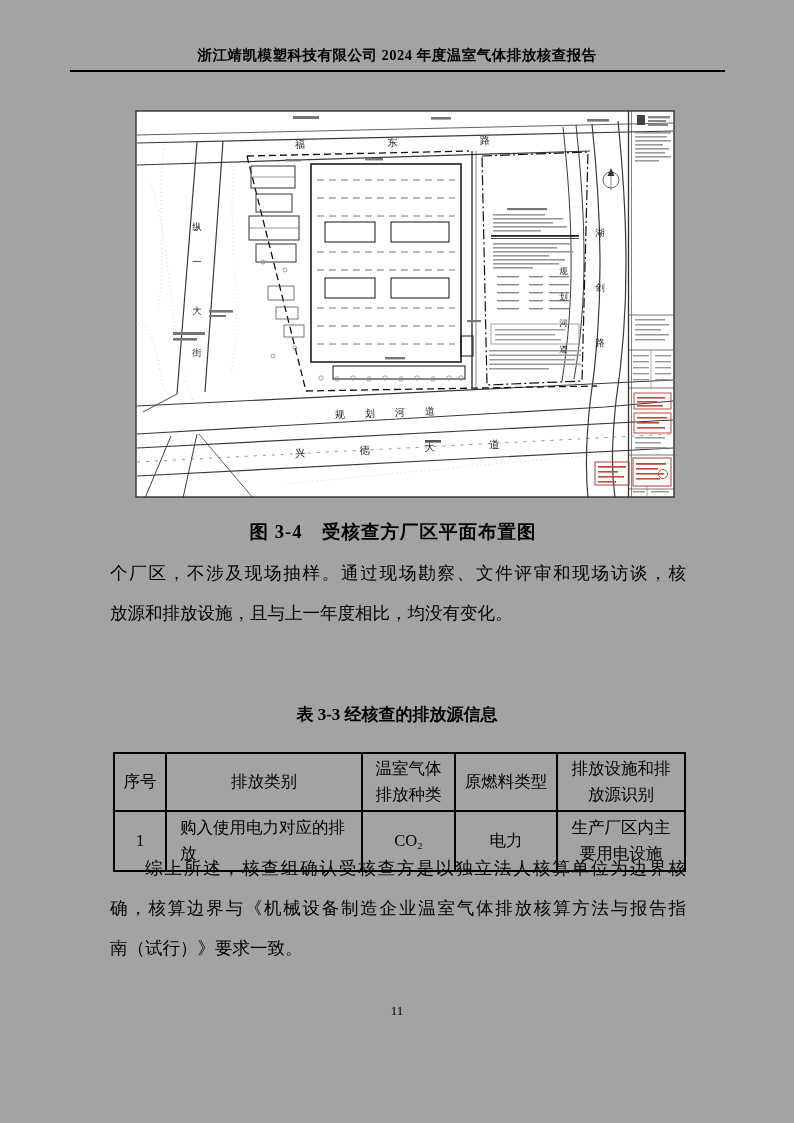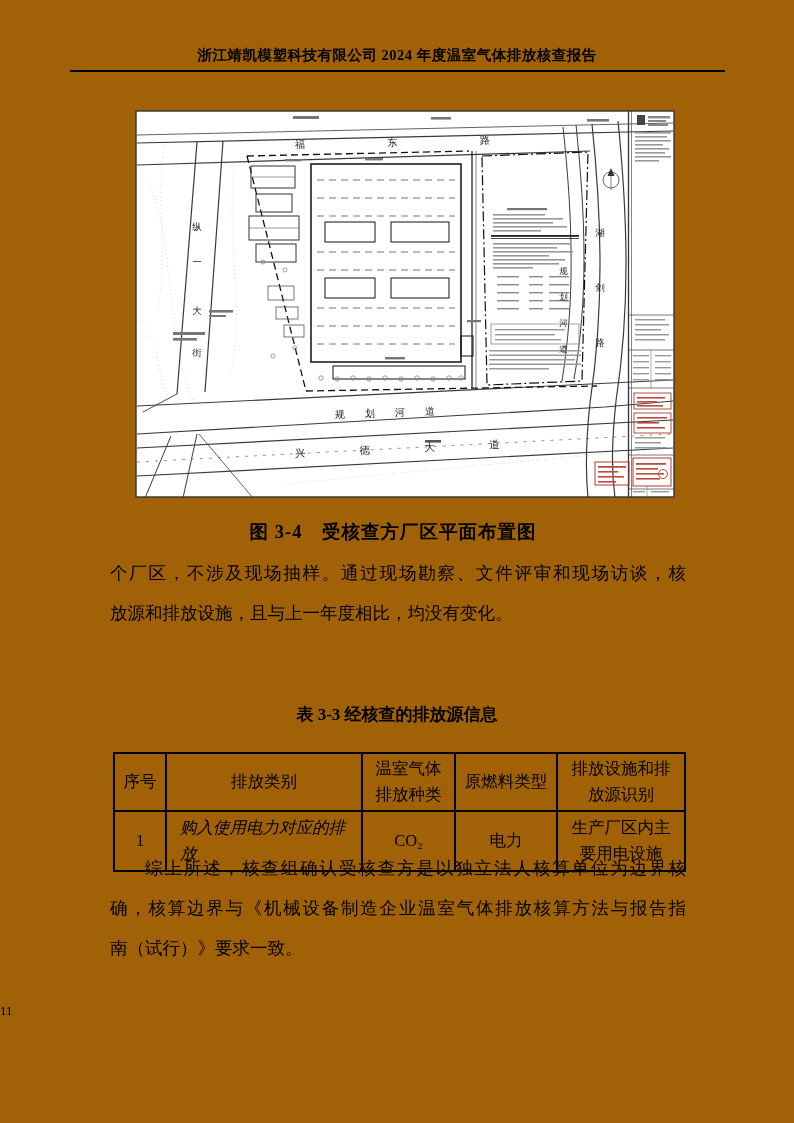--- a/index.html
+++ b/index.html
@@ -1,18 +1,18 @@
 <!DOCTYPE html>
 <html><head>
 <meta charset="utf-8">
 <style>
   html,body { margin:0; padding:0; background:#888; }
   .page {
     position:relative; width:794px; height:1123px; margin:0 auto;
-    background:#a16207; color:#000;
+    background:#a3a3a3; color:#000;
     font-family:"Liberation Serif","DejaVu Serif",serif;
     overflow:hidden;
   }
   .header-title {
     position:absolute; top:46px; left:0; right:0;
     text-align:center; font-size:14.5px; font-weight:bold; letter-spacing:.5px;
   }
   .header-rule {
     position:absolute; top:70px; left:70px; width:655px; height:0;
     border-top:2px solid #000;
@@ -41,23 +41,23 @@
   table.info-table {
     position:absolute; top:731px; left:113px; width:571px;
     border-collapse:collapse; table-layout:fixed; font-size:16.5px;margin-top:21px;
   }
   .info-table th, .info-table td {
     border:2px solid #000; text-align:center; vertical-align:middle;
     font-weight:normal; padding:2px 4px; line-height:26px; white-space:pre-line;
   }
   .info-table th { height:52px; }
   .info-table td { height:54px; }
-  .info-table td.cell-left { text-align:left; padding-left:13px;font-style:italic; }
+  .info-table td.cell-left { text-align:left; padding-left:13px; }
   .page-number {
-    position:absolute; top:1003px; left:0; right:0; text-align:left; font-size:13px;
+    position:absolute; top:1003px; left:0; right:0; text-align:center; font-size:13px;
   }
 </style>
 </head>
 <body>
 
 <div class="page">
 
   <div class="header-title">浙江靖凯模塑科技有限公司 2024 年度温室气体排放核查报告</div>
   <div class="header-rule"></div>
 

